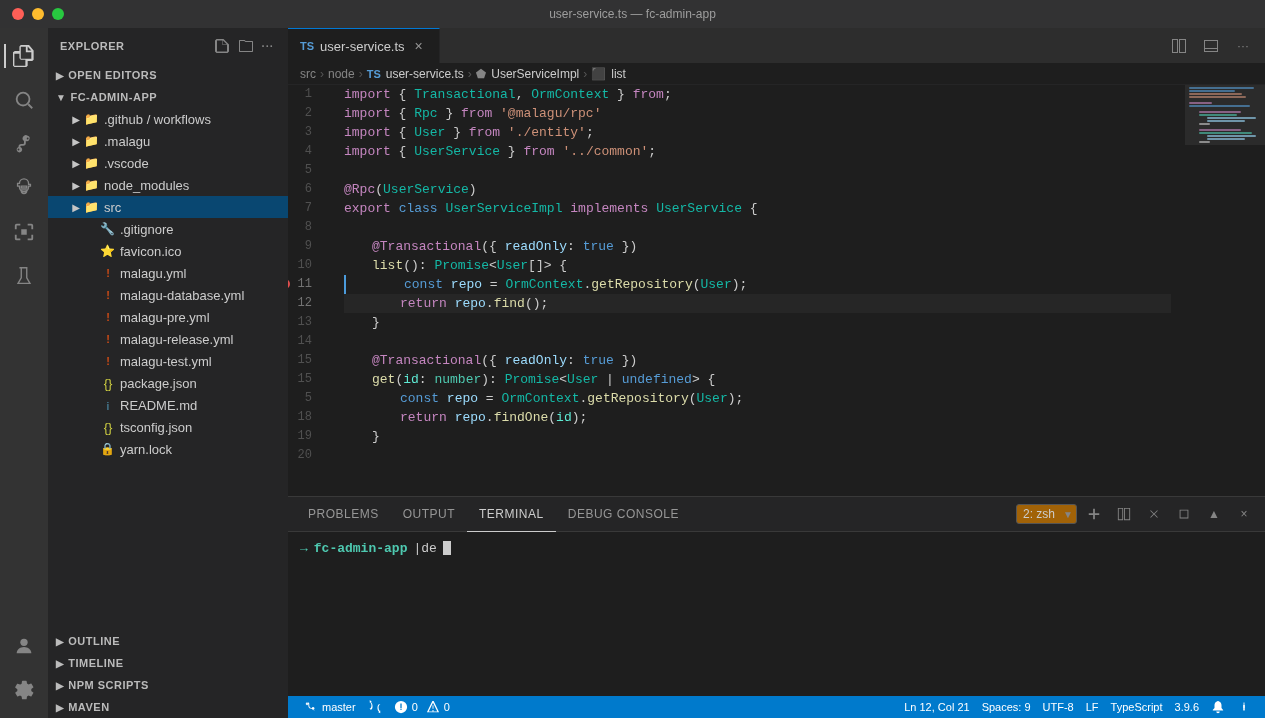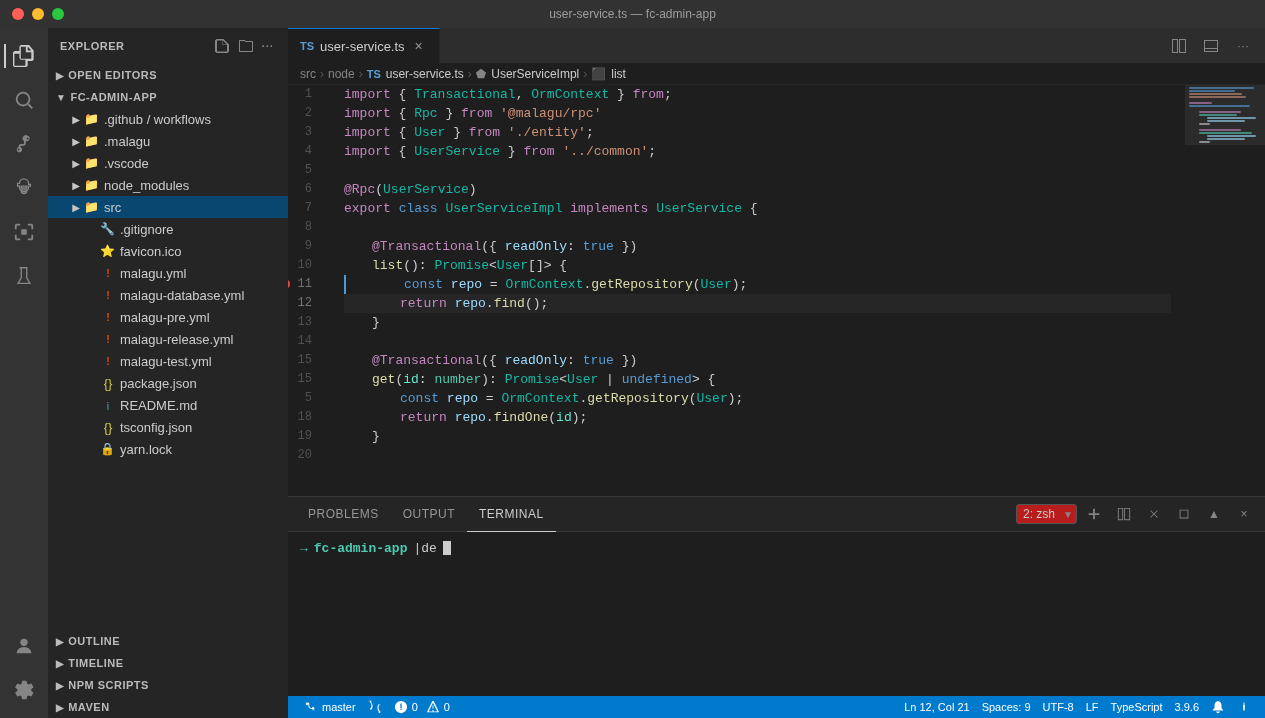--- a/index.html
+++ b/index.html
@@ -359,21 +359,21 @@
       display: flex; align-items: center; gap: 4px;
       padding-right: 8px;
     }
     .panel-ctrl-btn {
       display: flex; align-items: center; justify-content: center;
       width: 26px; height: 26px;
       cursor: pointer; color: #858585;
       border-radius: 3px;
     }
     .terminal-select {
-      background: #b91c1c;
+      background: #a16207;
       border: 1px solid #555;
       color: #cccccc;
       padding: 2px 20px 2px 6px;
       font-size: 12px;
       border-radius: 3px;
       cursor: pointer;
       appearance: none;
       -webkit-appearance: none;
     }
     .select-wrapper {
@@ -809,20 +809,23 @@
       <div class="panel-tabs">
         <div class="panel-tab">
           <span>PROBLEMS</span>
         </div>
         <div class="panel-tab">
           <span>OUTPUT</span>
         </div>
         <div class="panel-tab active">
           <span>TERMINAL</span>
         </div>
+        <div class="panel-tab">
+          <span>DEBUG CONSOLE</span>
+        </div>
         <div class="panel-tab-spacer"></div>
         <div class="panel-controls">
           <div class="select-wrapper">
             <select class="terminal-select">
               <option>2: zsh</option>
               <option>1: zsh</option>
             </select>
             <span class="select-arrow">▼</span>
           </div>
           <div class="panel-ctrl-btn" title="New Terminal">

